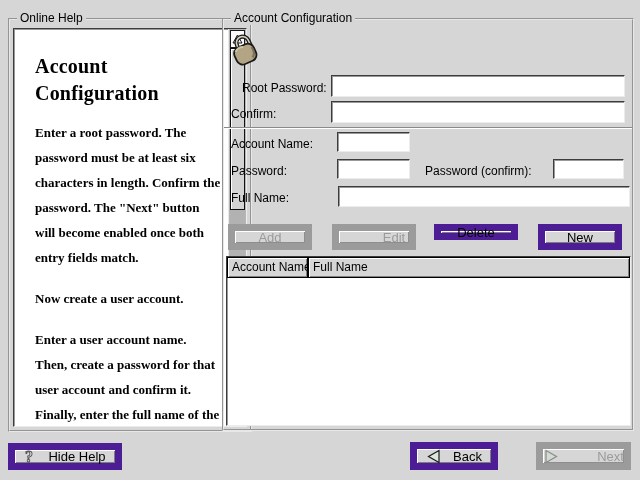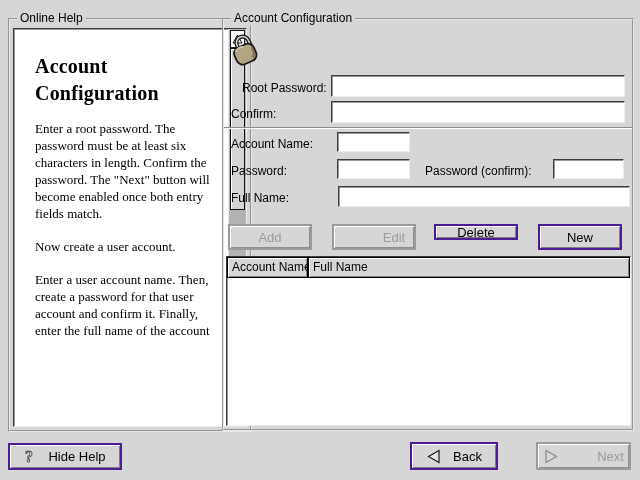--- a/index.html
+++ b/index.html
@@ -30,21 +30,21 @@
   .help-content {
     position:absolute; left:0; top:0; right:19px; bottom:0;
     padding:24px 6px 0 21px; overflow:hidden;
     font-family:"Liberation Serif","DejaVu Serif",serif;
     color:#000;
   }
   .help-title {
     font-size:20px; font-weight:bold; line-height:27px;
     margin-bottom:13px; letter-spacing:.2px;
   }
-  .help-content p { font-size:13px; line-height:17px; margin-bottom:16px; }
+  .help-content p { font-size:13px; line-height:25px; margin-bottom:16px;font-weight:bold; }
 
   
   .scrollbar { position:absolute; top:0; right:0; bottom:0; width:18px; background:#b6b6b6; border-left:1px solid #e8e8e8; }
   .sb-btn {
     position:absolute; left:1px; right:1px; height:18px;
     background:#fbfbfb; border:1px solid #1a1a1a;
     display:flex; align-items:center; justify-content:center;
   }
   .sb-up { top:1px; } .sb-down { bottom:1px; }
   .sb-track { position:absolute; left:1px; right:1px; top:19px; bottom:19px; background:#b2b2b2; }
@@ -65,21 +65,21 @@
   .lbl { position:absolute; font-size:12px; color:#000; white-space:nowrap; }
 
   .hsep {
     position:absolute; left:0; right:0; height:2px;
     border-top:1px solid #8a8a8a; border-bottom:1px solid #fff;
   }
 
   
   .btn {
     position:absolute; background:#d6d6d6;
-    border:2px solid #4c1d95;
+    border:7px solid #4c1d95;
     box-shadow: inset 1px 1px 0 #fff, inset -1px -1px 0 #7e7e7e;
     font-size:13px; color:#000;
     display:flex; align-items:center; justify-content:center; gap:11px;
     cursor:pointer; font-family:inherit;
   }
   .btn.disabled {
     border-color:#9b9b9b; color:#9b9b9b;
     box-shadow: inset 1px 1px 0 #fff, inset -1px -1px 0 #8e8e8e;
     cursor:default;
   }

